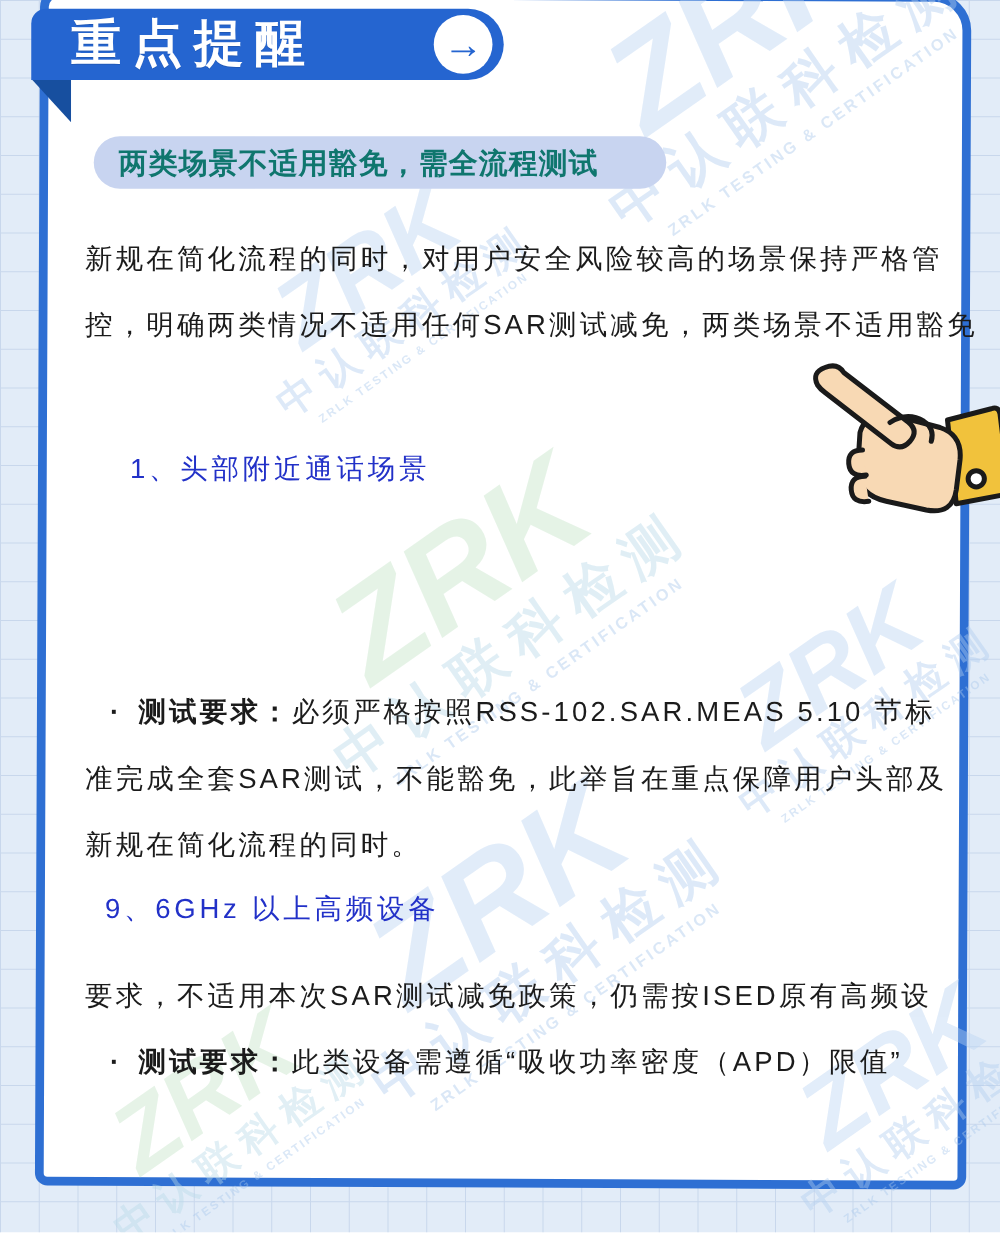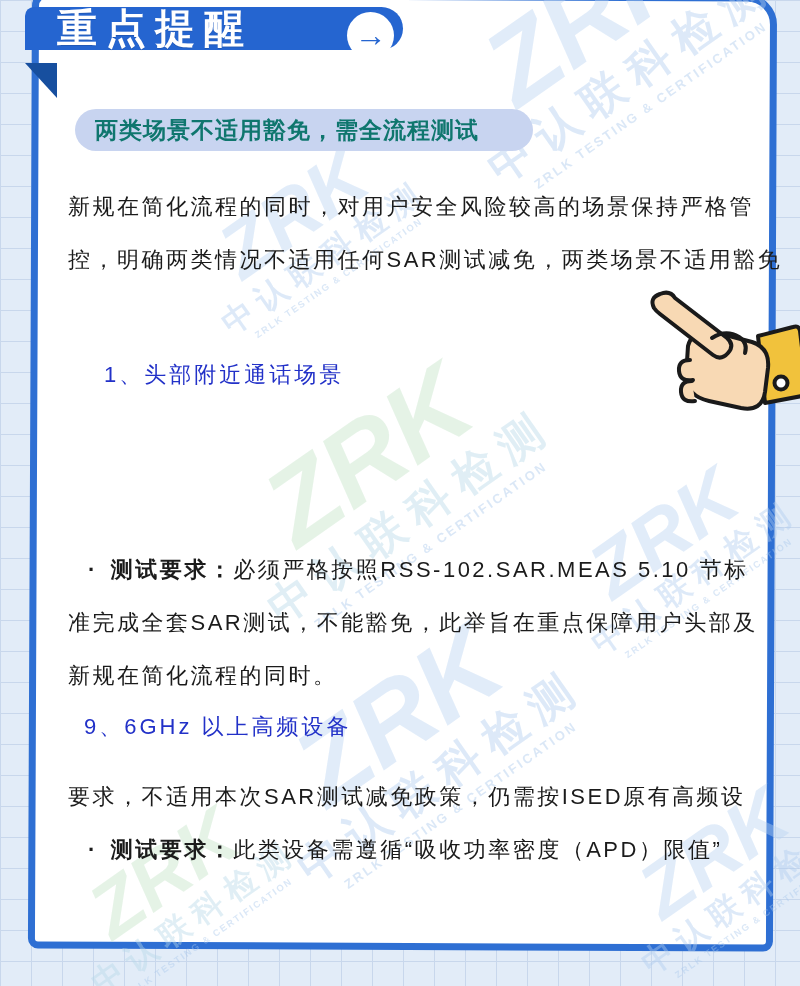--- a/index.html
+++ b/index.html
@@ -16,22 +16,22 @@
   
   .wm-layer{position:absolute;inset:0;z-index:2;pointer-events:none;}
   .wm{position:absolute;transform:rotate(-35deg);opacity:.42;text-align:center;white-space:nowrap;}
   .wm-logo{font-style:italic;font-weight:900;font-size:108px;line-height:.9;color:#b9d3f2;}
   .wm-cn{font-weight:700;font-size:44px;letter-spacing:12px;color:#b0cdef;line-height:1.2;}
   .wm-en{font-weight:700;font-size:13px;letter-spacing:2.5px;color:#a9c8ec;line-height:1.4;}
   .wm.green .wm-logo{color:#c3e3c6;}
   .wm.green .wm-cn{color:#b7d9e8;}
   .wm.small{transform:rotate(-35deg) scale(.72);}
   
-  .banner{position:absolute;left:25px;top:7px;width:378px;height:43px;z-index:4;
-    background:#2565d0;border-radius:12px 29px 29px 0;display:flex;align-items:center;}
+  .banner{position:absolute;left:25px;top:7px;width:378px;height:57px;z-index:4;
+    background:#2565d0;border-radius:12px 29px 29px 0;display:flex;}
   .banner-title{color:#ffffff;font-weight:700;font-size:40px;letter-spacing:9px;padding-left:32px;
     text-shadow:0 1px 0 rgba(0,0,0,.12);}
   .banner-arrow{position:absolute;right:9px;top:5px;width:47px;height:47px;border-radius:50%;
     background:#ffffff;display:flex;align-items:center;justify-content:center;
     color:#2565d0;font-size:32px;font-weight:900;}
   .fold{position:absolute;left:25px;top:63px;width:32px;height:35px;background:#174f9f;
     clip-path:polygon(0 0,100% 0,100% 100%);z-index:3;}
   
   .content{position:absolute;inset:0;z-index:3;color:#1b1b1b;}
   .badge{position:absolute;left:75px;top:109px;width:458px;height:42px;box-sizing:border-box;

